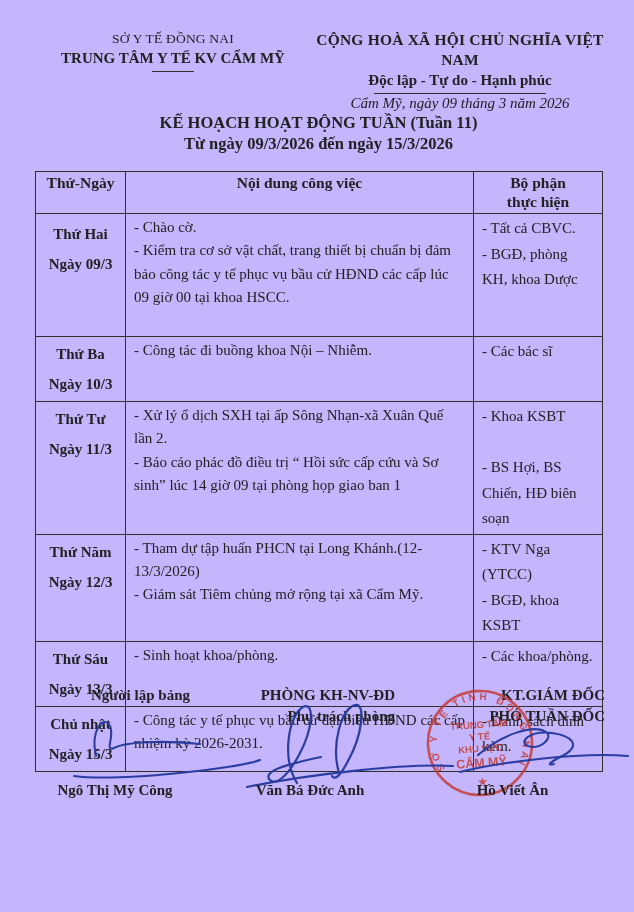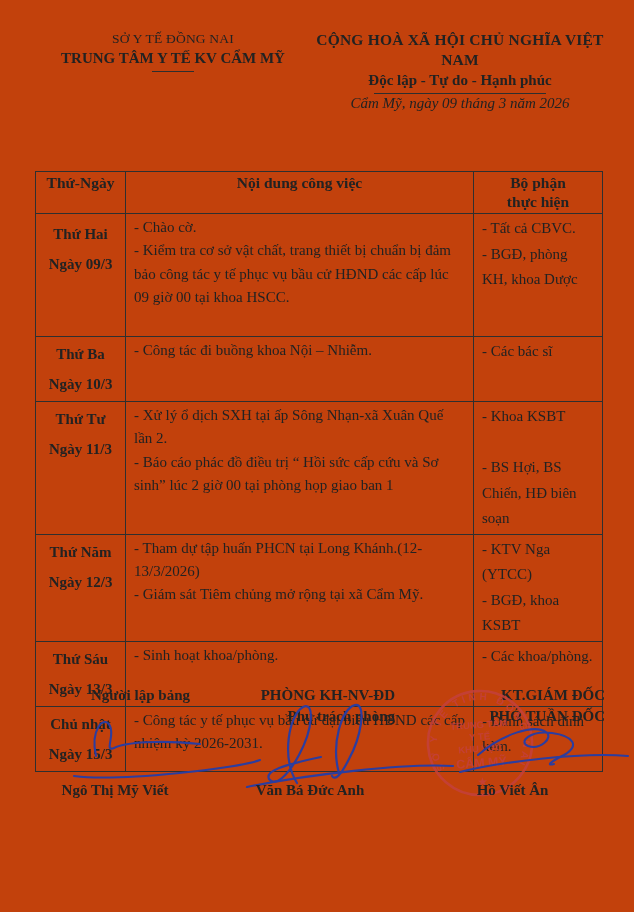--- a/index.html
+++ b/index.html
@@ -1,16 +1,16 @@
 <!DOCTYPE html>
 <html><head>
 <meta charset="utf-8">
 <style>
   html,body{margin:0;padding:0;background:#e9e9e9;}
-  .page{position:relative;width:634px;height:912px;background:#c2410c;
+  .page{position:relative;width:634px;height:912px;background:#c4b5fd;
         font-family:"Liberation Serif","DejaVu Serif",serif;color:#222;overflow:hidden;margin:0 auto;}
   
   .org-left{position:absolute;left:48px;top:30px;width:250px;text-align:center;line-height:1.35;}
   .org-left .l1{font-size:13.5px;letter-spacing:.2px;}
   .org-left .l2{font-size:15px;font-weight:bold;}
   .org-left .rule{width:42px;border-bottom:1.4px solid #2e2e2e;margin:3px auto 0;}
   .org-right{position:absolute;left:300px;top:30px;width:320px;text-align:center;line-height:1.3;}
   .org-right .l1{font-size:15.5px;font-weight:bold;letter-spacing:.2px;}
   .org-right .l2{font-size:15px;font-weight:bold;margin-top:1px;}
   .org-right .rule{width:172px;border-bottom:1.4px solid #2e2e2e;margin:2px auto 0;}
@@ -63,20 +63,24 @@
     <div class="rule"></div>
   </div>
 
   <div class="org-right">
     <div class="l1">CỘNG HOÀ XÃ HỘI CHỦ NGHĨA VIỆT NAM</div>
     <div class="l2">Độc lập - Tự do - Hạnh phúc</div>
     <div class="rule"></div>
     <div class="dateline">Cẩm Mỹ, ngày 09 tháng 3 năm 2026</div>
   </div>
 
+  <div class="doc-title">
+    <div>KẾ HOẠCH HOẠT ĐỘNG TUẦN (Tuần 11)</div>
+    <div>Từ ngày 09/3/2026 đến ngày 15/3/2026</div>
+  </div>
 
   <table class="sched">
     <colgroup>
         <col class="c1">
         <col class="c2">
         <col class="c3">
       </colgroup>
     <thead>
       <tr>
         <th>
@@ -118,21 +122,21 @@
             <p>- Các bác sĩ</p>
           </td>
         </tr>
         <tr>
           <td class="col-day">
             <div>Thứ Tư</div>
             <div>Ngày 11/3</div>
           </td>
           <td class="col-tasks">
             <p>- Xử lý ổ dịch SXH tại ấp Sông Nhạn-xã Xuân Quế lần 2.</p>
-            <p>- Báo cáo phác đồ điều trị “ Hồi sức cấp cứu và Sơ sinh” lúc 2 giờ 00 tại phòng họp giao ban 1</p>
+            <p>- Báo cáo phác đồ điều trị “ Hồi sức cấp cứu và Sơ sinh” lúc 14 giờ 09 tại phòng họp giao ban 1</p>
           </td>
           <td class="col-dept">
             <p>- Khoa KSBT</p>
             <p></p>
             <p>- BS Hợi, BS Chiến, HĐ biên soạn</p>
           </td>
         </tr>
         <tr>
           <td class="col-day">
             <div>Thứ Năm</div>
@@ -214,17 +218,17 @@
       <path d="M12 94 C70 82 170 70 218 73"></path>
     </g>
   </svg>
   <svg class="sig-svg" style="left:450px;top:700px" width="185" height="85" viewBox="0 0 185 85">
     <g fill="none" stroke="#2b3da0" stroke-width="2.1" stroke-linecap="round">
       <path d="M28 55 C52 34 84 24 96 32 C104 38 90 50 78 46 C68 42 80 30 102 33 C124 36 130 46 114 55 C100 62 96 66 104 64"></path>
       <path d="M10 72 C50 62 130 52 178 56"></path>
     </g>
   </svg>
 
-  <div class="sig-name left">Ngô Thị Mỹ Viết</div>
+  <div class="sig-name left">Ngô Thị Mỹ Công</div>
   <div class="sig-name mid">Văn Bá Đức Anh</div>
   <div class="sig-name right">Hồ Viết Ân</div>
 
 </div>
 
 </body></html>

